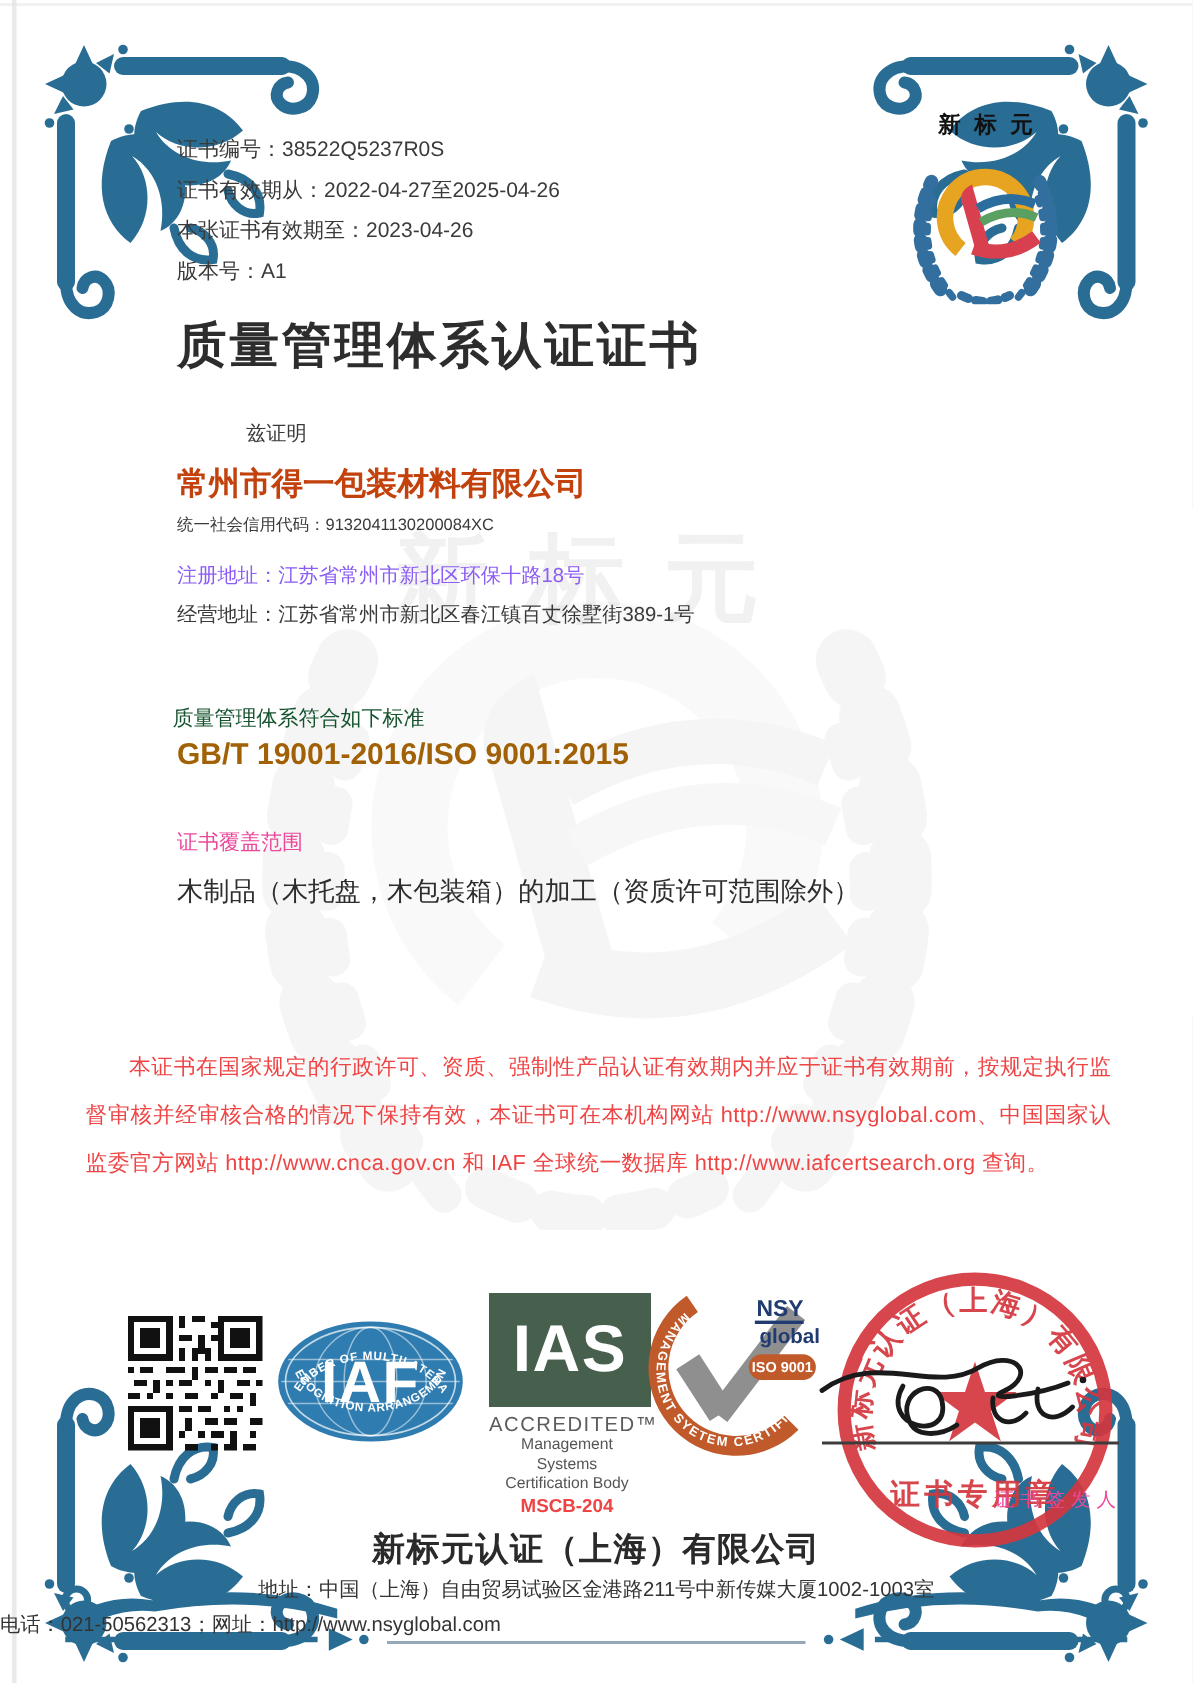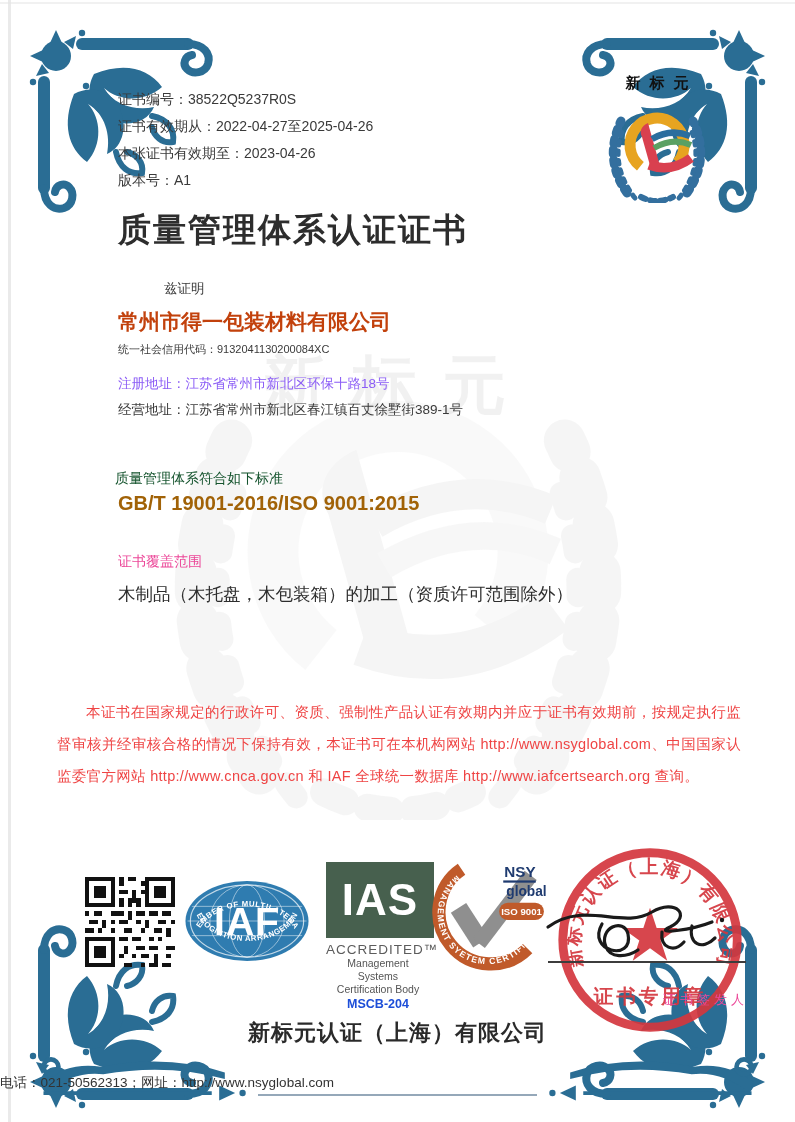--- a/index.html
+++ b/index.html
@@ -59,21 +59,21 @@
 
   
   .qr { position:absolute; left:85px; top:877px; width:90px; height:90px; }
   .iaf { position:absolute; left:182px; top:879px; width:130px; height:84px; }
   .ias { position:absolute; left:326px; top:862px; width:104px; text-align:center; }
   .ias-box { width:108px; height:76px; margin:0 auto; background:#47604e; display:flex;
     align-items:center; justify-content:center; }
   .ias-box span { color:#fff; font-size:44px; font-weight:bold; letter-spacing:1px; }
   .ias-accredited { margin-top:4px; font-size:13.5px; color:#5c5c5c; letter-spacing:1px; }
   .ias-sub { font-size:10.5px; color:#555; line-height:13px; }
-  .ias-mscb { font-size:12.5px; font-weight:bold; color:#1d4ed8; margin-top:1px; }
+  .ias-mscb { font-size:12.5px; font-weight:bold; color:#ef4444; margin-top:1px; }
   .nsy { position:absolute; left:428px; top:855px; width:122px; height:122px; }
 
   
   .stamp { position:absolute; left:552px; top:842px; width:196px; height:196px; opacity:.92; }
   .signature { position:absolute; left:540px; top:872px; width:235px; height:100px; z-index:5; }
   .sig-line { position:absolute; left:548px; top:961px; width:198px; height:2px; background:#3c3c3c; z-index:4; }
   .signer { position:absolute; left:552px; top:991px; width:196px; text-align:right;
     font-size:13px; color:#ec4899; letter-spacing:4px; }
 
   
@@ -294,14 +294,15 @@
       <path d="M8 55 C45 28 82 58 112 40 C136 26 152 44 130 55 C112 63 152 58 172 50"></path>
       <path d="M62 52 C46 80 94 90 88 62 C84 45 58 56 66 75 C70 86 86 86 98 78"></path>
       <path d="M122 60 C120 76 134 81 144 70 M152 54 C148 72 162 79 175 66"></path>
     </g>
     <circle cx="182" cy="48" r="2.2" fill="#1a1a1a"></circle>
   </svg>
   <div class="sig-line"></div>
   <div class="signer">证书签发人</div>
 
   <div class="footer-company">新标元认证（上海）有限公司</div>
+  <div class="footer-address">地址：中国（上海）自由贸易试验区金港路211号中新传媒大厦1002-1003室</div>
   <div class="footer-phone">电话：021-50562313；网址：http://www.nsyglobal.com</div>
 </div>
 
 </body></html>

